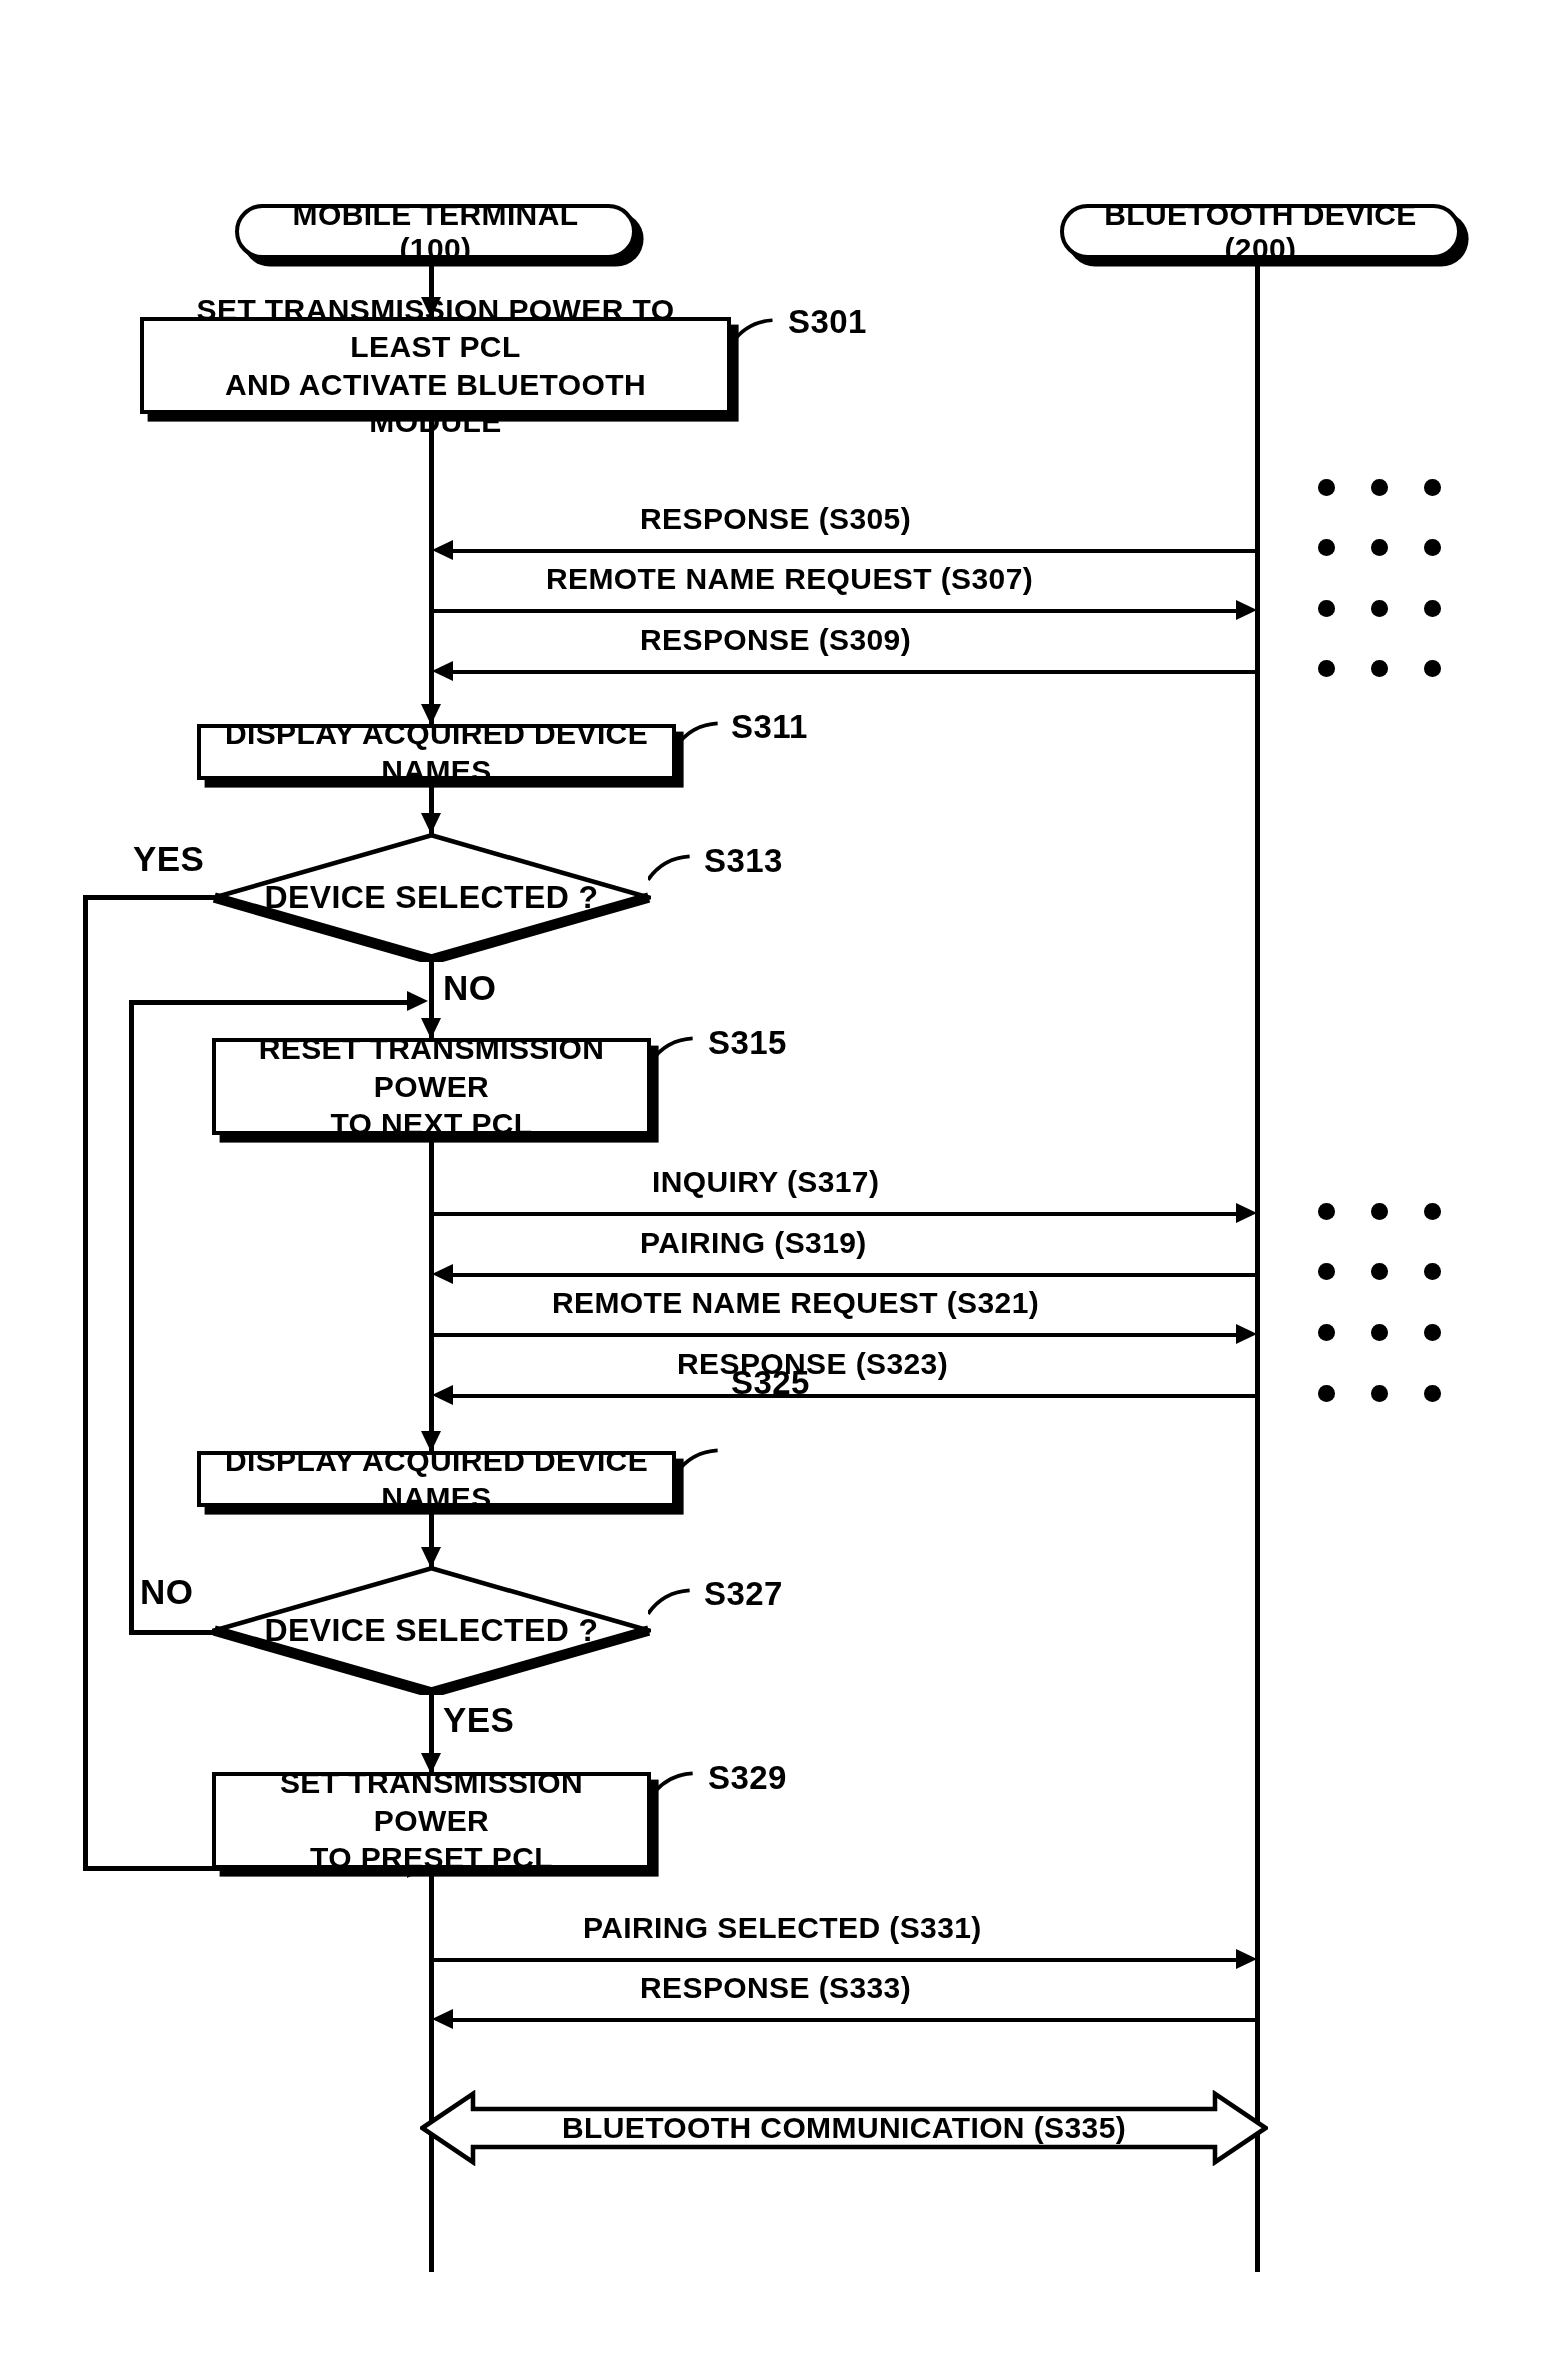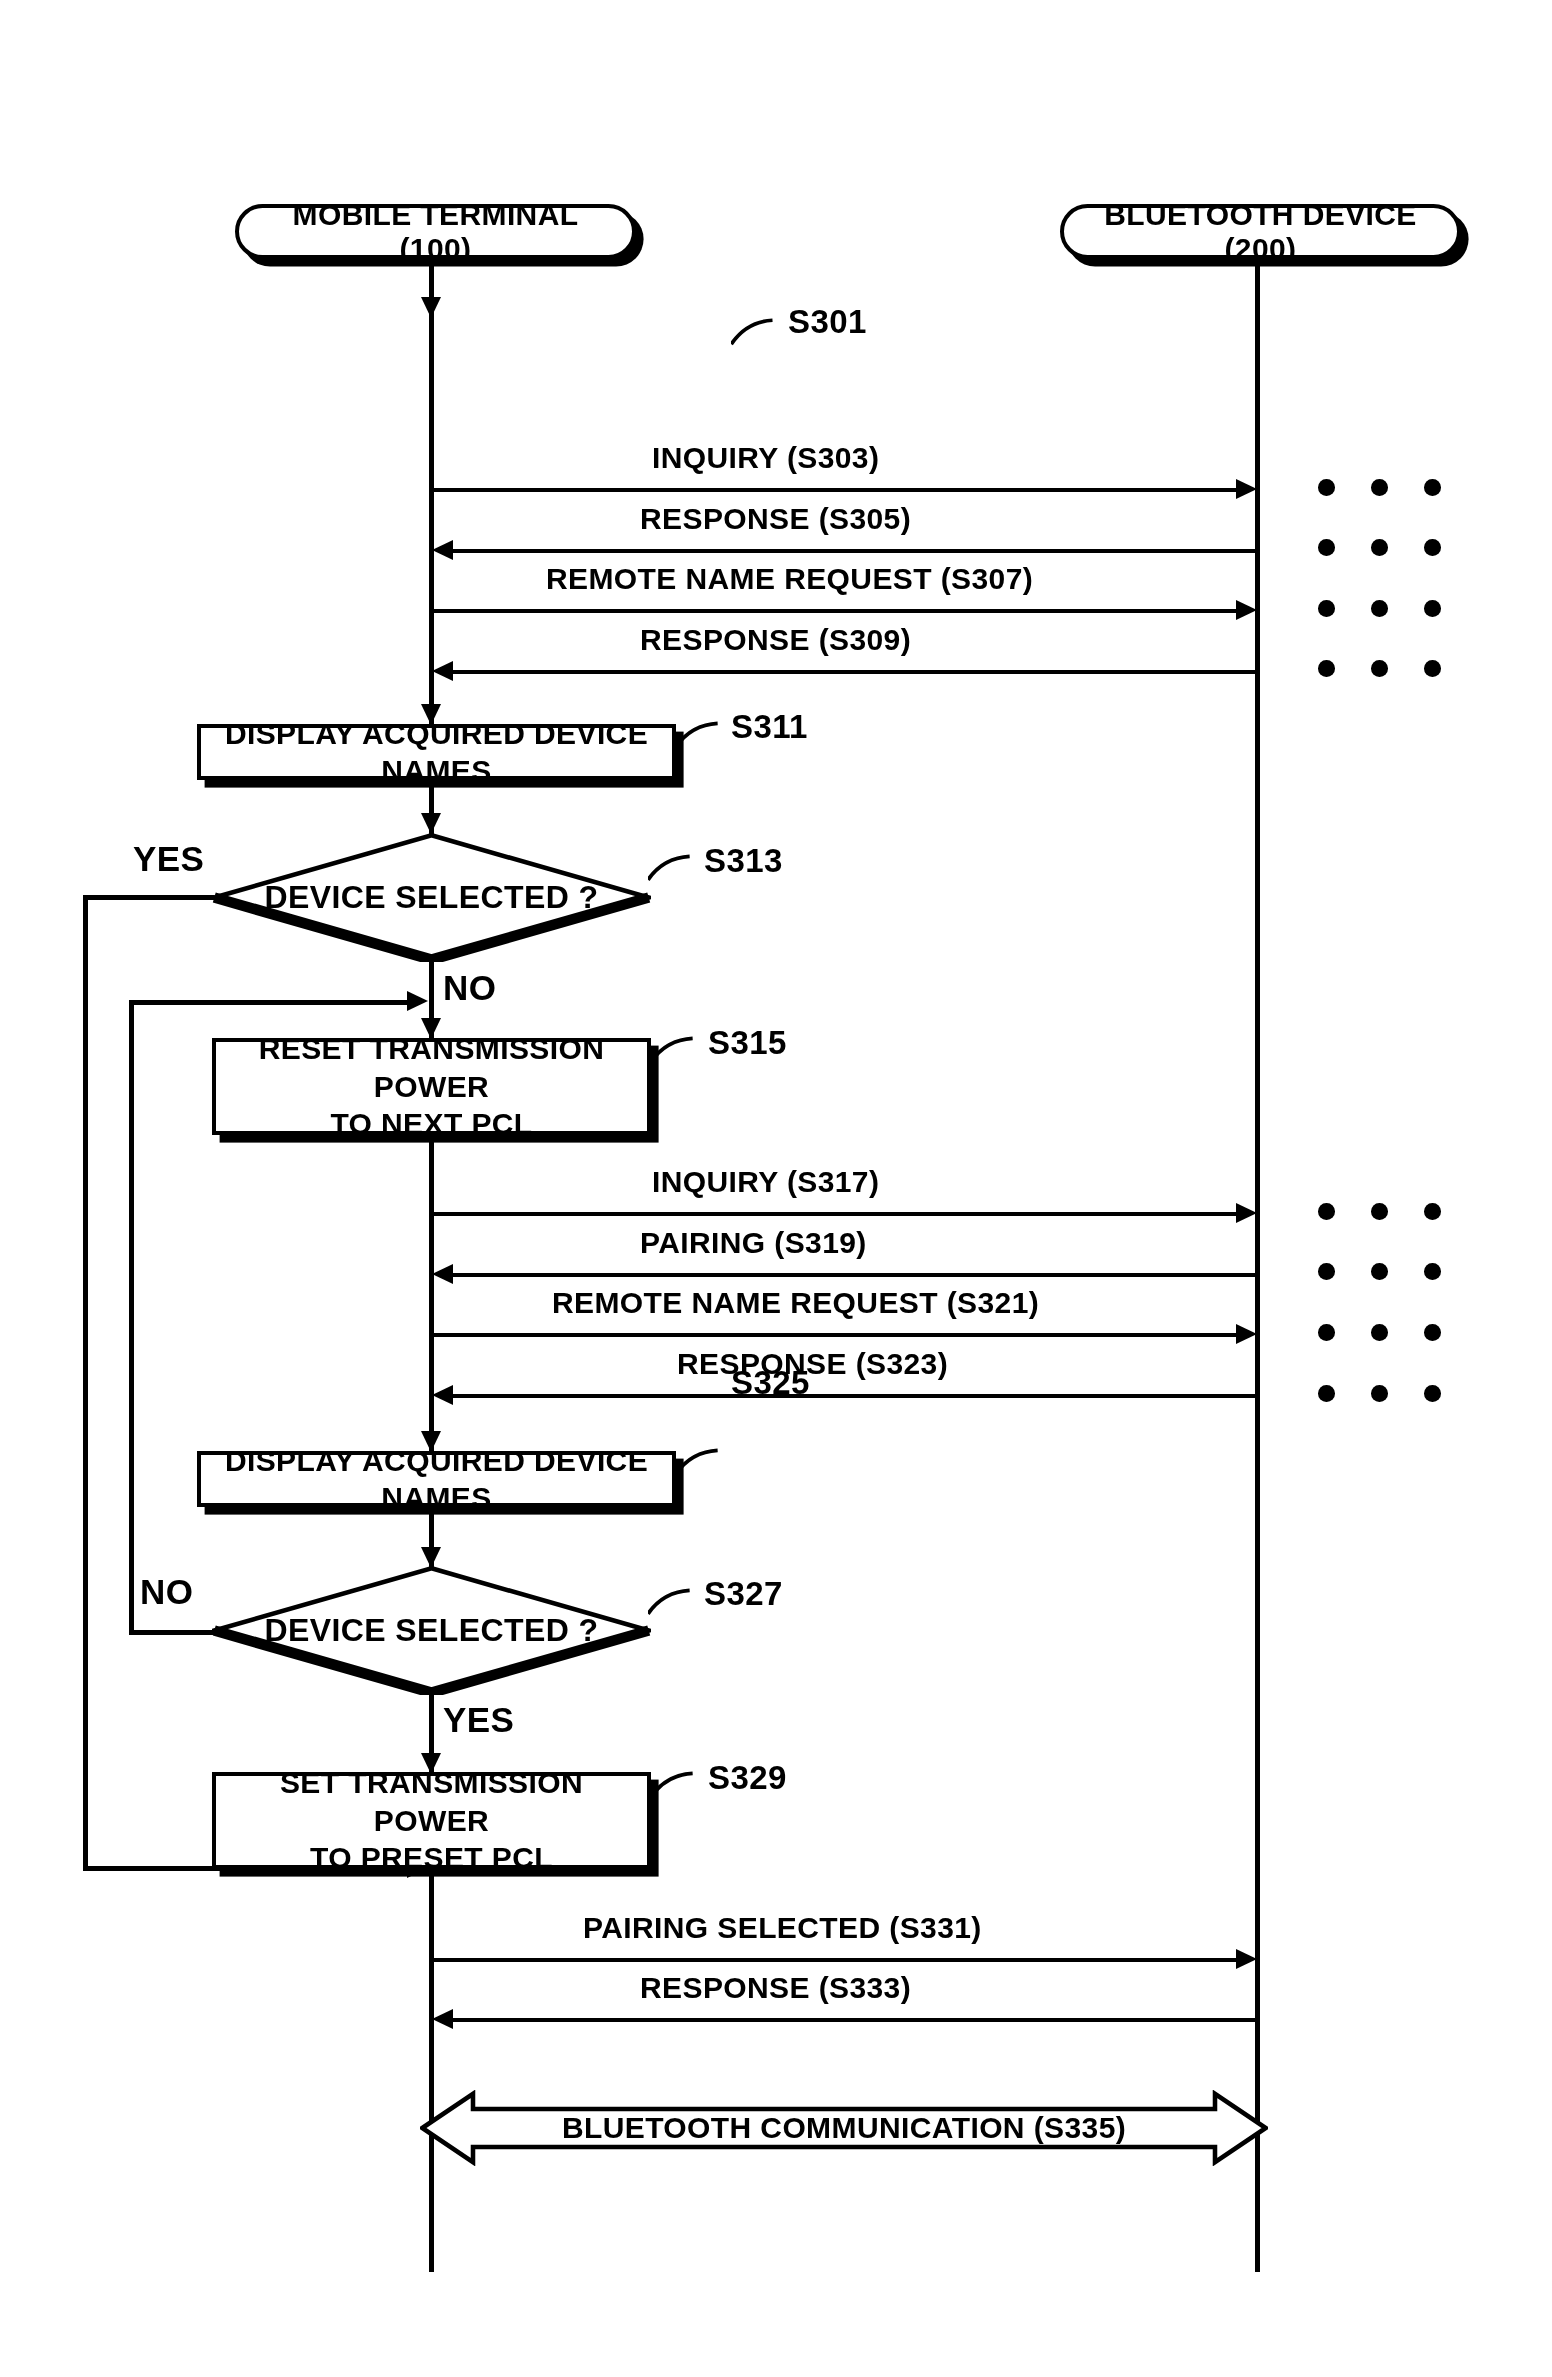--- a/index.html
+++ b/index.html
@@ -92,32 +92,31 @@
 
   <div class="terminator" style="left:235px; top:204px; width:401px; height:55px;">
     <span>MOBILE TERMINAL (100)</span>
   </div>
   <div class="terminator" style="left:1060px; top:204px; width:401px; height:55px;">
     <span>BLUETOOTH DEVICE (200)</span>
   </div>
 
   <div class="vhead-down" style="left:421px; top:297px;"></div>
 
+  <div class="process" style="left:140px; top:317px; width:591px; height:97px; white-space: pre-line;">
+    <span>SET TRANSMISSION POWER TO LEAST PCL
+AND ACTIVATE BLUETOOTH MODULE</span>
+  </div>
   <div class="leader" style="left:731px; top:318px;">
     <svg width="53" height="30" viewBox="0 0 70 40">
         <path d="M0 35 Q 20 5 55 3" stroke="#000" stroke-width="5" fill="none"></path>
       </svg>
   </div>
   <div class="step" style="left:788px; top:303px;">S301</div>
 
-  <div class="msg" style="left:432px; top:477px; width:826px; height:30px;">
-    <div class="caption" style="left:220px; top:-36px;">INQUIRY (S303)</div>
-    <div class="shaft" style="left:0; top:10.6px; width:804px;"></div>
-    <div class="head-r" style="left:804px; top:2.3px;"></div>
-  </div>
 
   <div class="msg" style="left:432px; top:538px; width:826px; height:30px;">
     <div class="caption" style="left:208px; top:-36px;">RESPONSE (S305)</div>
     <div class="shaft" style="left:21px; top:10.6px; width:804px;"></div>
     <div class="head-l" style="left:0; top:2.3px;"></div>
   </div>
 
   <div class="msg" style="left:432px; top:598px; width:826px; height:30px;">
     <div class="caption" style="left:114px; top:-36px;">REMOTE NAME REQUEST (S307)</div>
     <div class="shaft" style="left:0; top:10.6px; width:804px;"></div>

